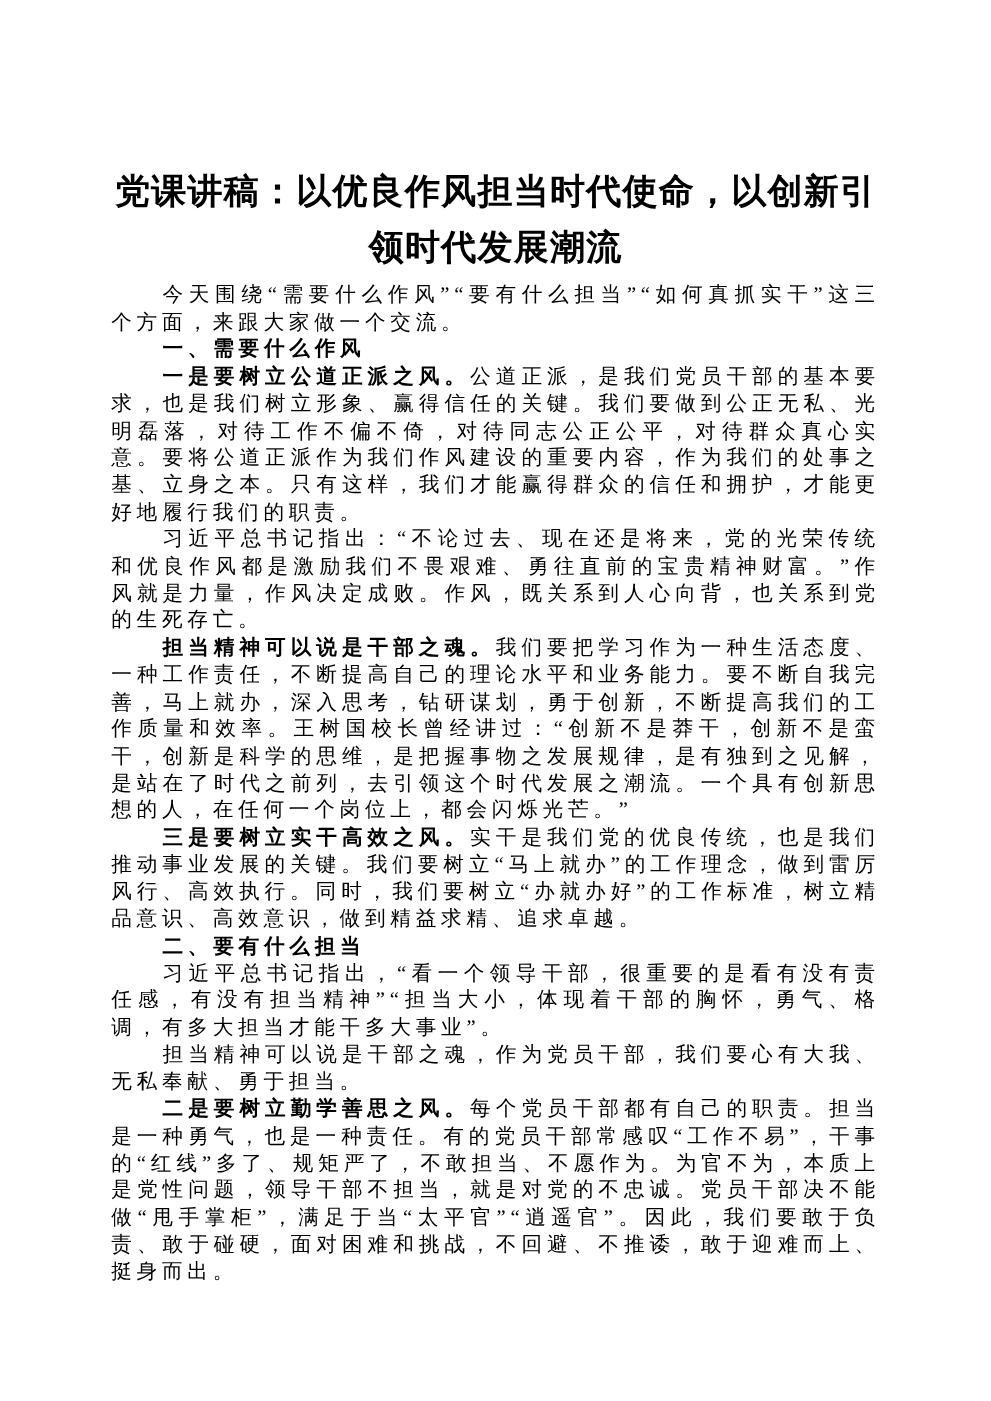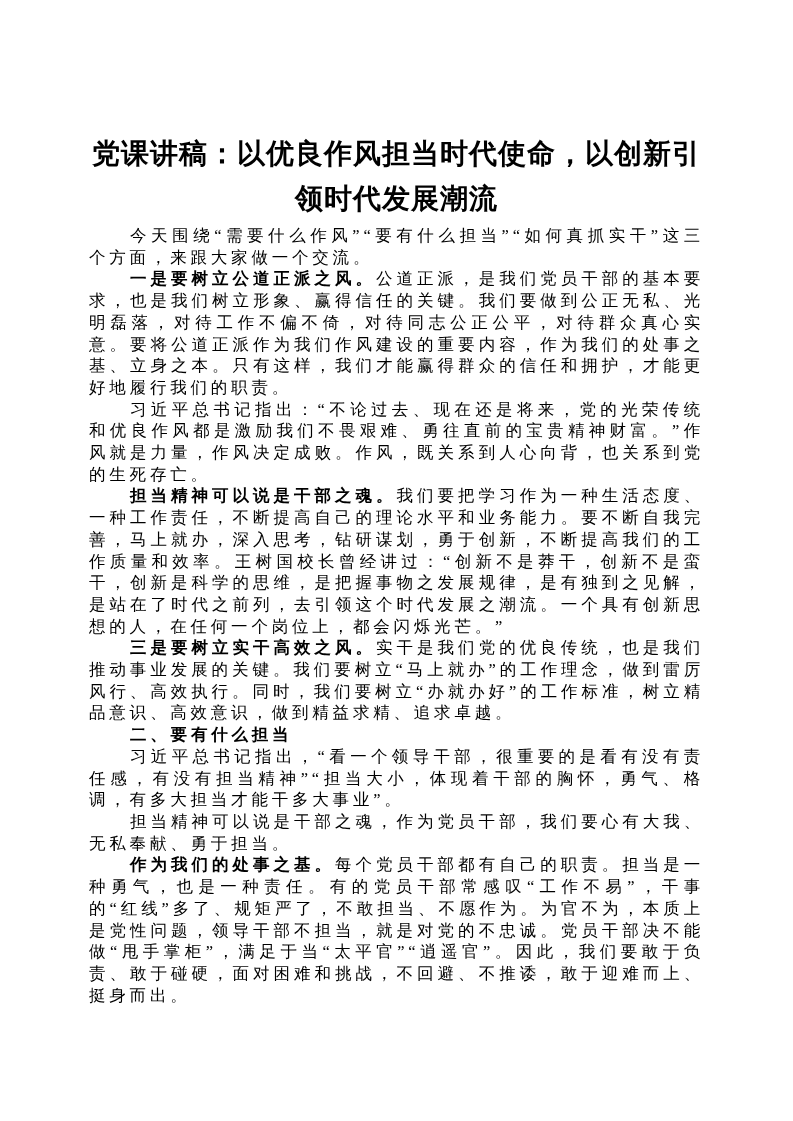--- a/index.html
+++ b/index.html
@@ -36,31 +36,32 @@
 </style>
 </head>
 <body>
 
 <div class="page">
 
   <h1 class="doc-title">党课讲稿：以优良作风担当时代使命，以创新引领时代发展潮流</h1>
 
   <p>今天围绕“需要什么作风”“要有什么担当”“如何真抓实干”这三个方面，来跟大家做一个交流。</p>
 
+  <p class="heading">一、需要什么作风</p>
 
   <p><span class="lead">一是要树立公道正派之风。</span><span>公道正派，是我们党员干部的基本要求，也是我们树立形象、赢得信任的关键。我们要做到公正无私、光明磊落，对待工作不偏不倚，对待同志公正公平，对待群众真心实意。要将公道正派作为我们作风建设的重要内容，作为我们的处事之基、立身之本。只有这样，我们才能赢得群众的信任和拥护，才能更好地履行我们的职责。</span></p>
 
   <p>习近平总书记指出：“不论过去、现在还是将来，党的光荣传统和优良作风都是激励我们不畏艰难、勇往直前的宝贵精神财富。”作风就是力量，作风决定成败。作风，既关系到人心向背，也关系到党的生死存亡。</p>
 
   <p><span class="lead">担当精神可以说是干部之魂。</span><span>我们要把学习作为一种生活态度、一种工作责任，不断提高自己的理论水平和业务能力。要不断自我完善，马上就办，深入思考，钻研谋划，勇于创新，不断提高我们的工作质量和效率。王树国校长曾经讲过：“创新不是莽干，创新不是蛮干，创新是科学的思维，是把握事物之发展规律，是有独到之见解，是站在了时代之前列，去引领这个时代发展之潮流。一个具有创新思想的人，在任何一个岗位上，都会闪烁光芒。”</span></p>
 
   <p><span class="lead">三是要树立实干高效之风。</span><span>实干是我们党的优良传统，也是我们推动事业发展的关键。我们要树立“马上就办”的工作理念，做到雷厉风行、高效执行。同时，我们要树立“办就办好”的工作标准，树立精品意识、高效意识，做到精益求精、追求卓越。</span></p>
 
   <p class="heading">二、要有什么担当</p>
 
   <p>习近平总书记指出，“看一个领导干部，很重要的是看有没有责任感，有没有担当精神”“担当大小，体现着干部的胸怀，勇气、格调，有多大担当才能干多大事业”。</p>
 
   <p>担当精神可以说是干部之魂，作为党员干部，我们要心有大我、无私奉献、勇于担当。</p>
 
-  <p><span class="lead">作为我们的处事之基。</span><span>每个党员干部都有自己的职责。担当是一种勇气，也是一种责任。有的党员干部常感叹“工作不易”，干事的“红线”多了、规矩严了，不敢担当、不愿作为。为官不为，本质上是党性问题，领导干部不担当，就是对党的不忠诚。党员干部决不能做“甩手掌柜”，满足于当“太平官”“逍遥官”。因此，我们要敢于负责、敢于碰硬，面对困难和挑战，不回避、不推诿，敢于迎难而上、挺身而出。</span></p>
+  <p><span class="lead">二是要树立勤学善思之风。</span><span>每个党员干部都有自己的职责。担当是一种勇气，也是一种责任。有的党员干部常感叹“工作不易”，干事的“红线”多了、规矩严了，不敢担当、不愿作为。为官不为，本质上是党性问题，领导干部不担当，就是对党的不忠诚。党员干部决不能做“甩手掌柜”，满足于当“太平官”“逍遥官”。因此，我们要敢于负责、敢于碰硬，面对困难和挑战，不回避、不推诿，敢于迎难而上、挺身而出。</span></p>
 
 
 </div>
 
 </body></html>

